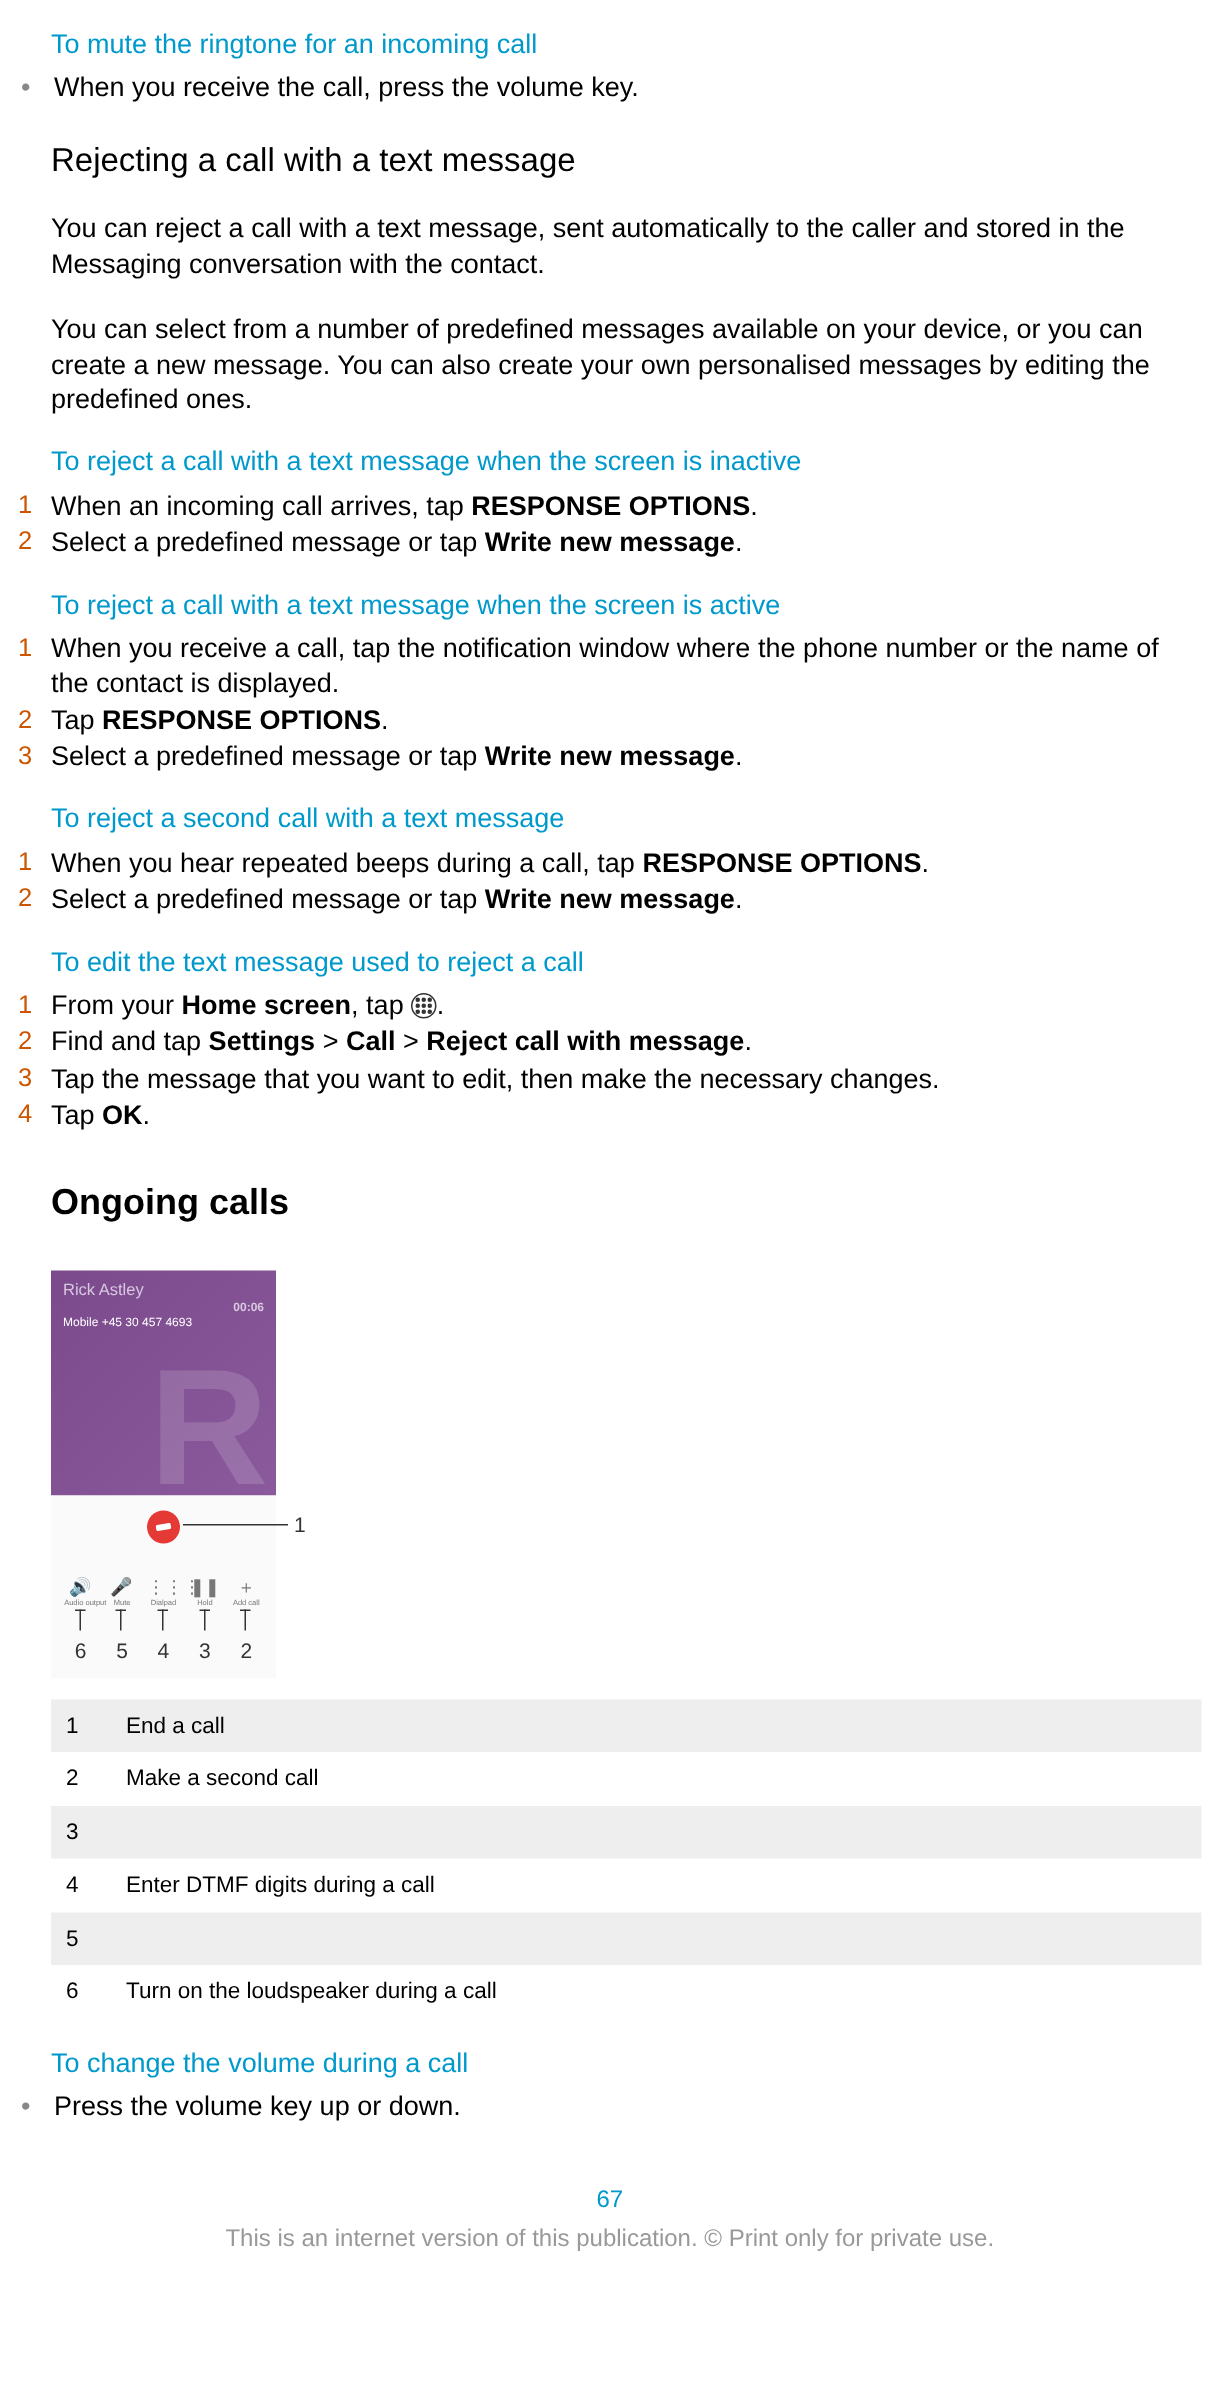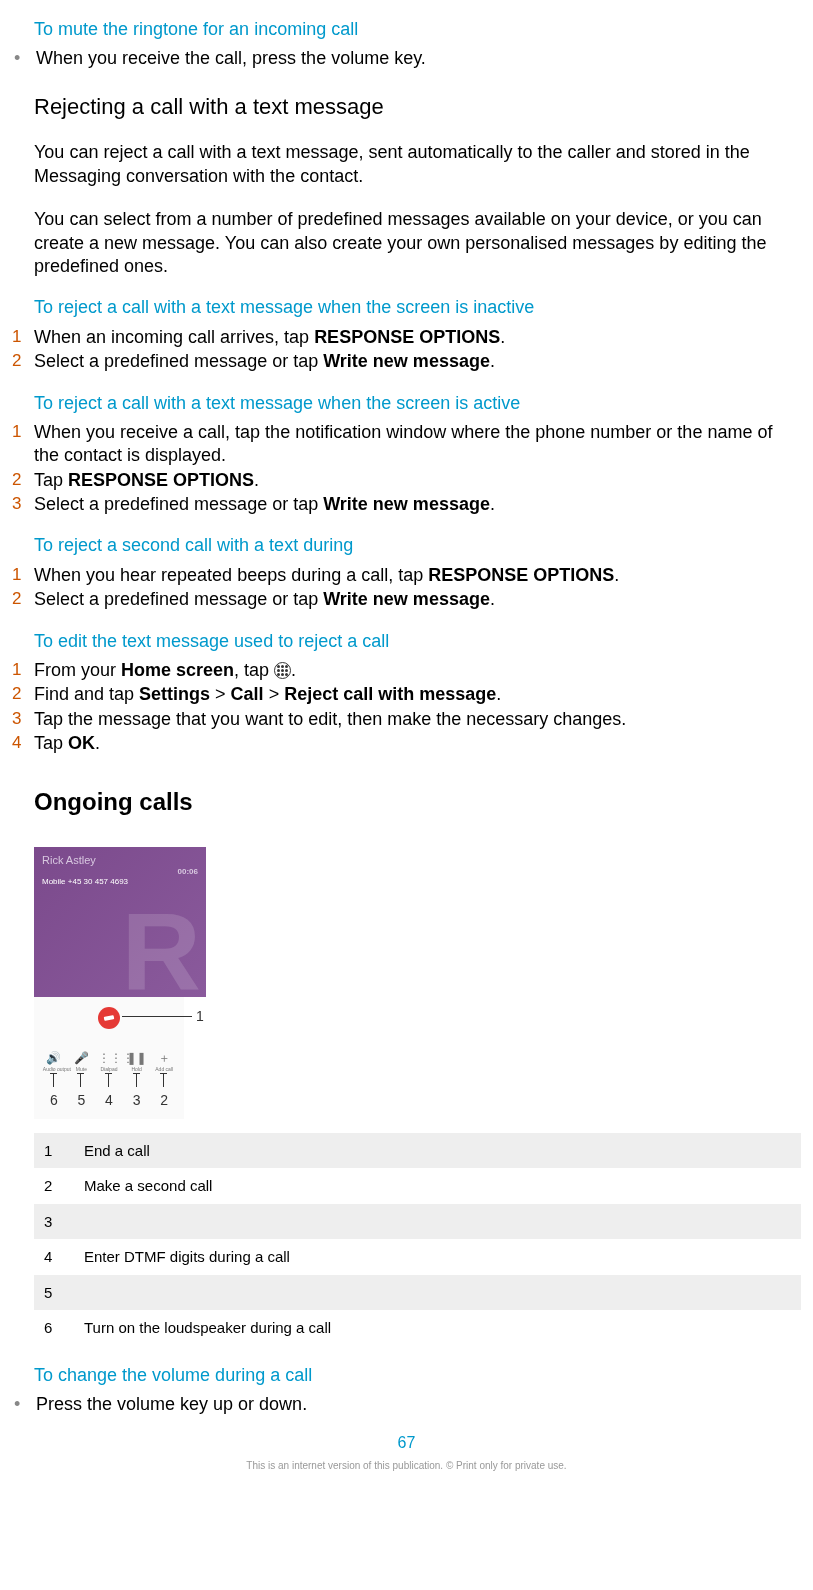--- a/index.html
+++ b/index.html
@@ -67,21 +67,21 @@
   }
 
   
   .phone-wrap {
     margin: 30px 0 10px 22px;
     width: 180px;
   }
   .phone-top {
     background: linear-gradient(135deg, #7b4a8c 0%, #8a5a9c 100%);
     height: 150px;
-    width: 172px;
+    width: 150px;
     padding: 6px 8px;
     box-sizing: border-box;
     position: relative;
     color: #fff;
   }
   .phone-top .caller-name { font-size: 11px; color: #d8c8e0; }
   .phone-top .caller-num  { font-size: 8px; display:inline-block; }
   .phone-top .call-time   { font-size: 8px; position:absolute; top:20px; right:8px; color:#d8c8e0;font-weight:bold; }
   .phone-top .big-r {
     position: absolute;
@@ -186,26 +186,26 @@
     padding: 8px 10px;
   }
   .legend-row:nth-child(odd) { background: #eeeeee; }
   .legend-num { width: 40px; }
   .legend-txt { flex: 1; }
 
   .page-num {
     text-align: center;
     color: #0099cc;
     font-size: 16px;
-    margin: 16px 0 6px 0;
+    margin: 40px 0 6px 0;
   }
   .footer-note {
     text-align: center;
     color: #999;
-    font-size: 10px;
+    font-size: 16px;
     margin-bottom: 12px;
   }
 </style>
 </head>
 <body>
 
 <div class="blue-heading">To mute the ringtone for an incoming call</div>
 <div class="bullet-row">
   <div class="bullet-dot">•</div>
   <div class="bullet-text">When you receive the call, press the volume key.</div>
@@ -240,21 +240,21 @@
     <span>Tap </span><span class="bold">RESPONSE OPTIONS</span><span>.</span>
   </div>
 </div>
 <div class="num-row">
   <div class="num-col">3</div>
   <div class="num-text">
     <span>Select a predefined message or tap </span><span class="bold">Write new message</span><span>.</span>
   </div>
 </div>
 
-<div class="blue-heading">To reject a second call with a text during</div>
+<div class="blue-heading">To reject a second call with a text message</div>
 <div class="num-row">
   <div class="num-col">1</div>
   <div class="num-text">
     <span>When you hear repeated beeps during a call, tap </span><span class="bold">RESPONSE OPTIONS</span><span>.</span>
   </div>
 </div>
 <div class="num-row">
   <div class="num-col">2</div>
   <div class="num-text">
     <span>Select a predefined message or tap </span><span class="bold">Write new message</span><span>.</span>

